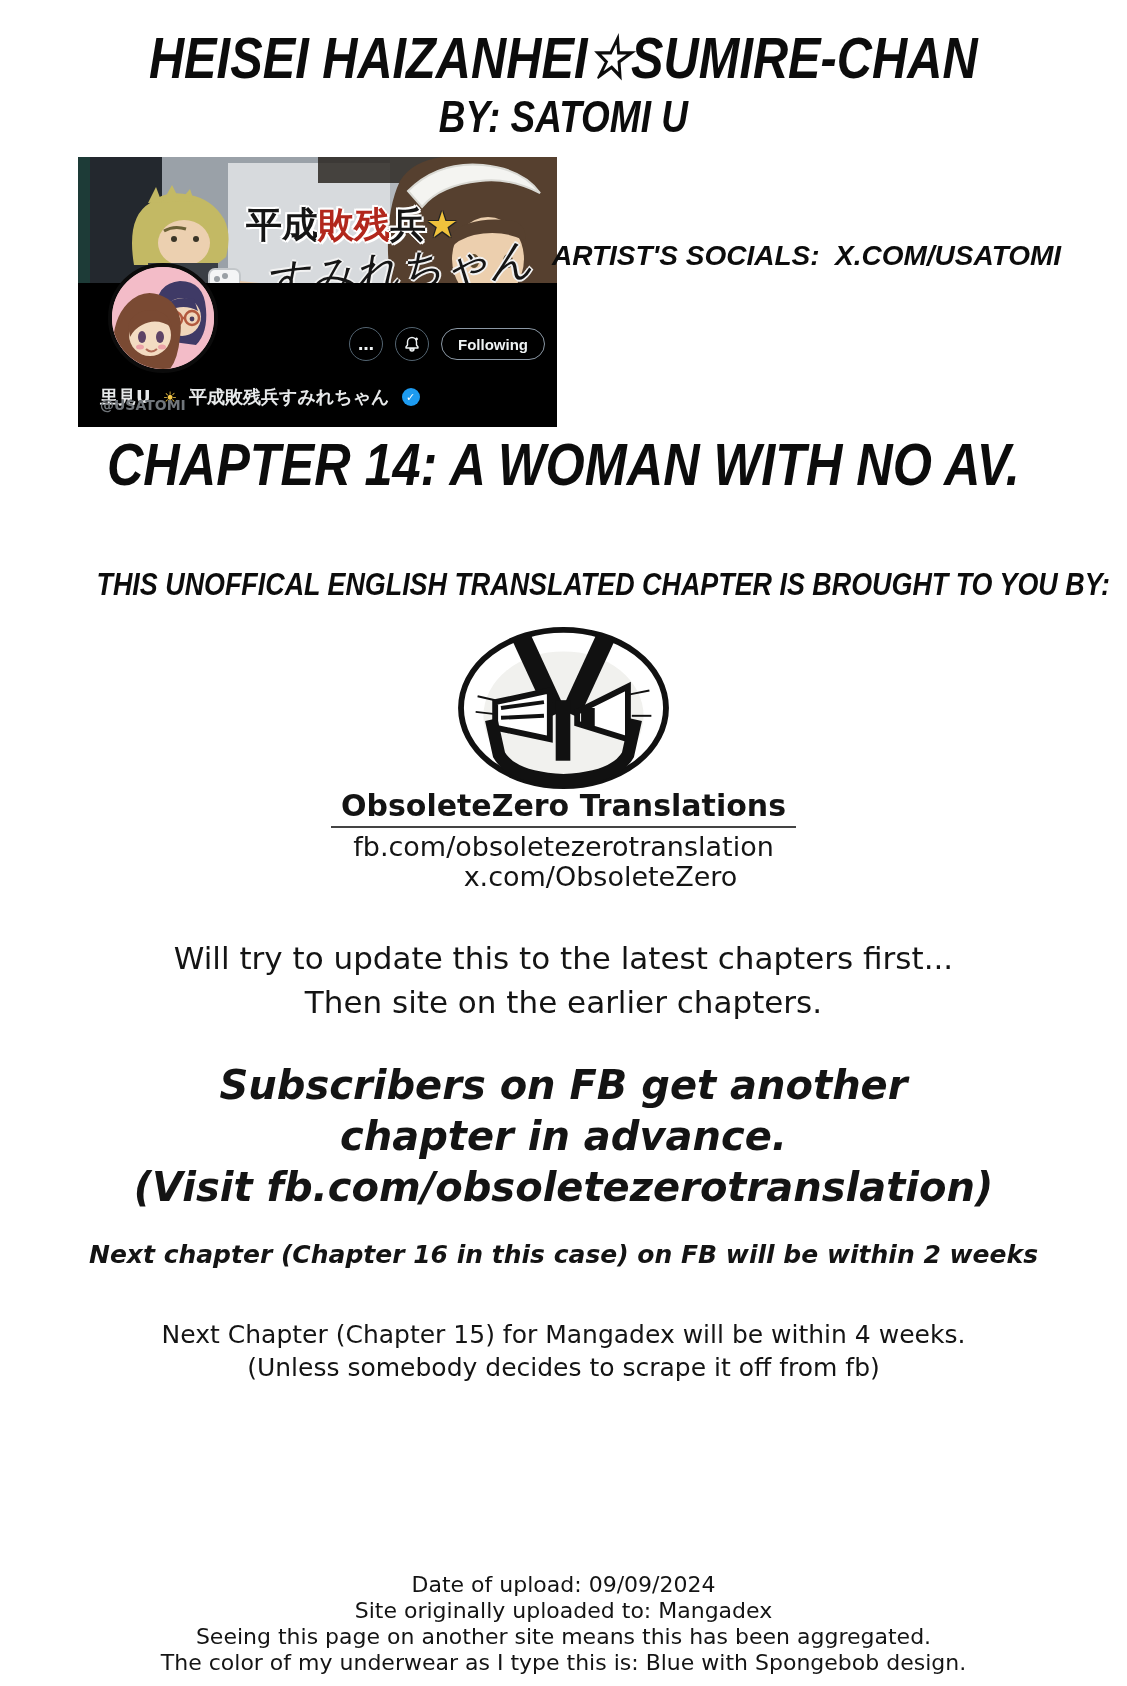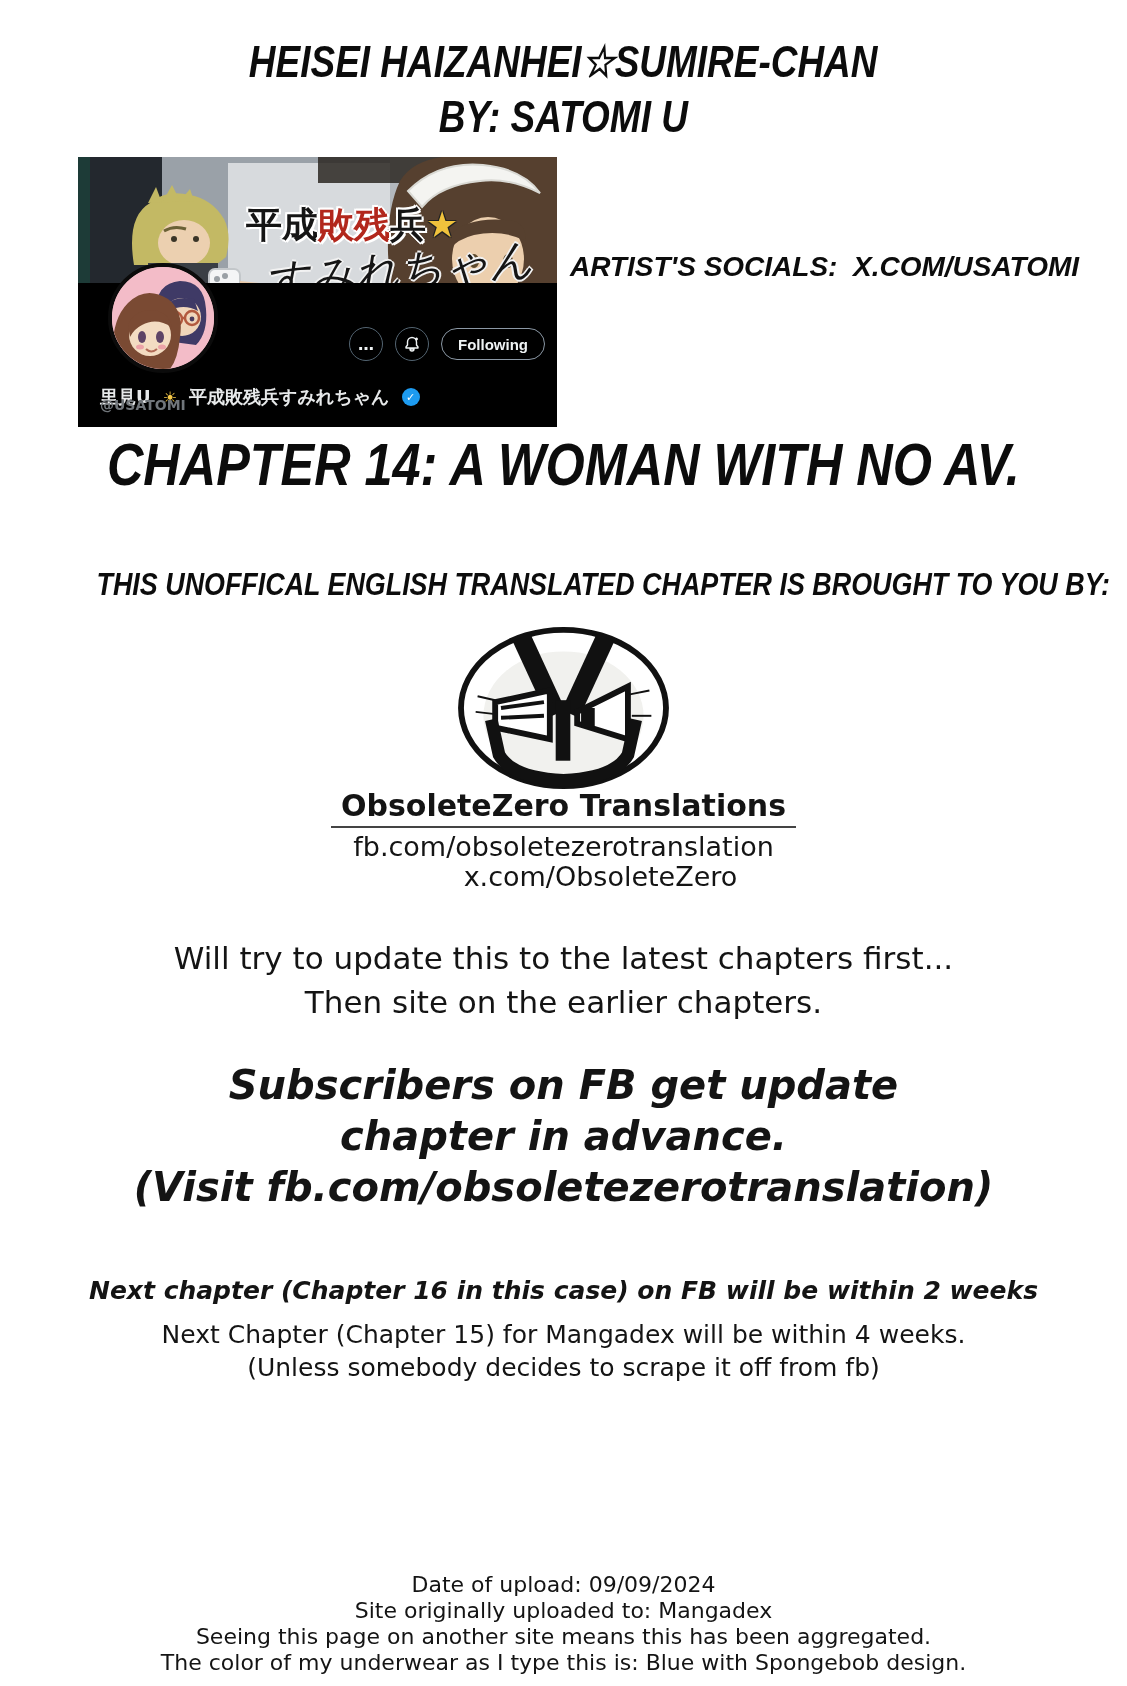--- a/index.html
+++ b/index.html
@@ -49,38 +49,38 @@
   .tw-name-row{position:absolute;left:22px;top:228px;display:flex;align-items:center;gap:12px;
     font-size:18px;font-weight:bold;color:#e7e9ea;white-space:nowrap;}
   .tw-name-row .sun{color:#f7c948;font-size:16px;}
   .tw-verified{
     width:18px;height:18px;border-radius:50%;background:#1d9bf0;color:#fff;font-size:11px;
     display:inline-flex;align-items:center;justify-content:center;font-weight:bold;
   }
   .tw-handle{position:absolute;left:22px;top:240px;font-size:14px;color:#71767b;font-weight:bold;}
 
   
-  .main-title{top:36px;font-size:44px;}
+  .main-title{top:24px;font-size:58px;}
   .byline{top:92px;font-size:44px;}
-  .artist-socials{position:absolute;left:552px;top:251px;width:545px;text-align:center;
+  .artist-socials{position:absolute;left:552px;top:240px;width:545px;text-align:left;
     font-family:"Liberation Sans",sans-serif;font-weight:bold;font-style:italic;font-size:28px;
     color:#0c0c0c;white-space:nowrap;}
   .chapter-title{top:430px;font-size:60px;}
   .credit-intro{top:566px;font-size:32px;}
 
   .logo-wrap{position:absolute;left:456px;top:626px;width:215px;height:164px;}
   .group-name-row{top:788px;}
   .group-name{display:inline-block;font-size:30px;font-weight:bold;color:#141414;
     border-bottom:2px solid #444;padding:0 10px 3px 10px;}
   .group-fb{top:831px;font-size:27px;}
   .group-x{top:861px;font-size:27px;padding-left:37px;}
 
   .update-block{top:936px;font-size:31px;line-height:44px;}
   .subs-block{top:1060px;font-size:40px;line-height:51px;font-style:italic;font-weight:bold;}
-  .next-fb{top:1240px;font-size:25px;font-style:italic;font-weight:bold;margin-top:36px;}
+  .next-fb{top:1240px;font-size:25px;font-style:italic;font-weight:bold;}
   .next-md{top:1318px;font-size:25px;line-height:33px;}
   .footer-block{top:1572px;font-size:22px;line-height:26px;}
 </style>
 </head>
 <body>
 
 <div class="page">
 
   <div class="centered comic-head main-title">
     <span class="condensed">HEISEI HAIZANHEI☆SUMIRE-CHAN</span>
@@ -220,21 +220,21 @@
   </div>
   <div class="centered comic-body group-fb">fb.com/obsoletezerotranslation</div>
   <div class="centered comic-body group-x">x.com/ObsoleteZero</div>
 
   <div class="centered comic-body update-block">
     <div>Will try to update this to the latest chapters first...</div>
     <div>Then site on the earlier chapters.</div>
   </div>
 
   <div class="centered comic-body subs-block">
-    <div>Subscribers on FB get update</div>
+    <div>Subscribers on FB get another</div>
     <div>chapter in advance.</div>
     <div>(Visit fb.com/obsoletezerotranslation)</div>
   </div>
 
   <div class="centered comic-body next-fb">Next chapter (Chapter 16 in this case) on FB will be within 2 weeks</div>
 
   <div class="centered comic-body next-md">
     <div>Next Chapter (Chapter 15) for Mangadex will be within 4 weeks.</div>
     <div>(Unless somebody decides to scrape it off from fb)</div>
   </div>

